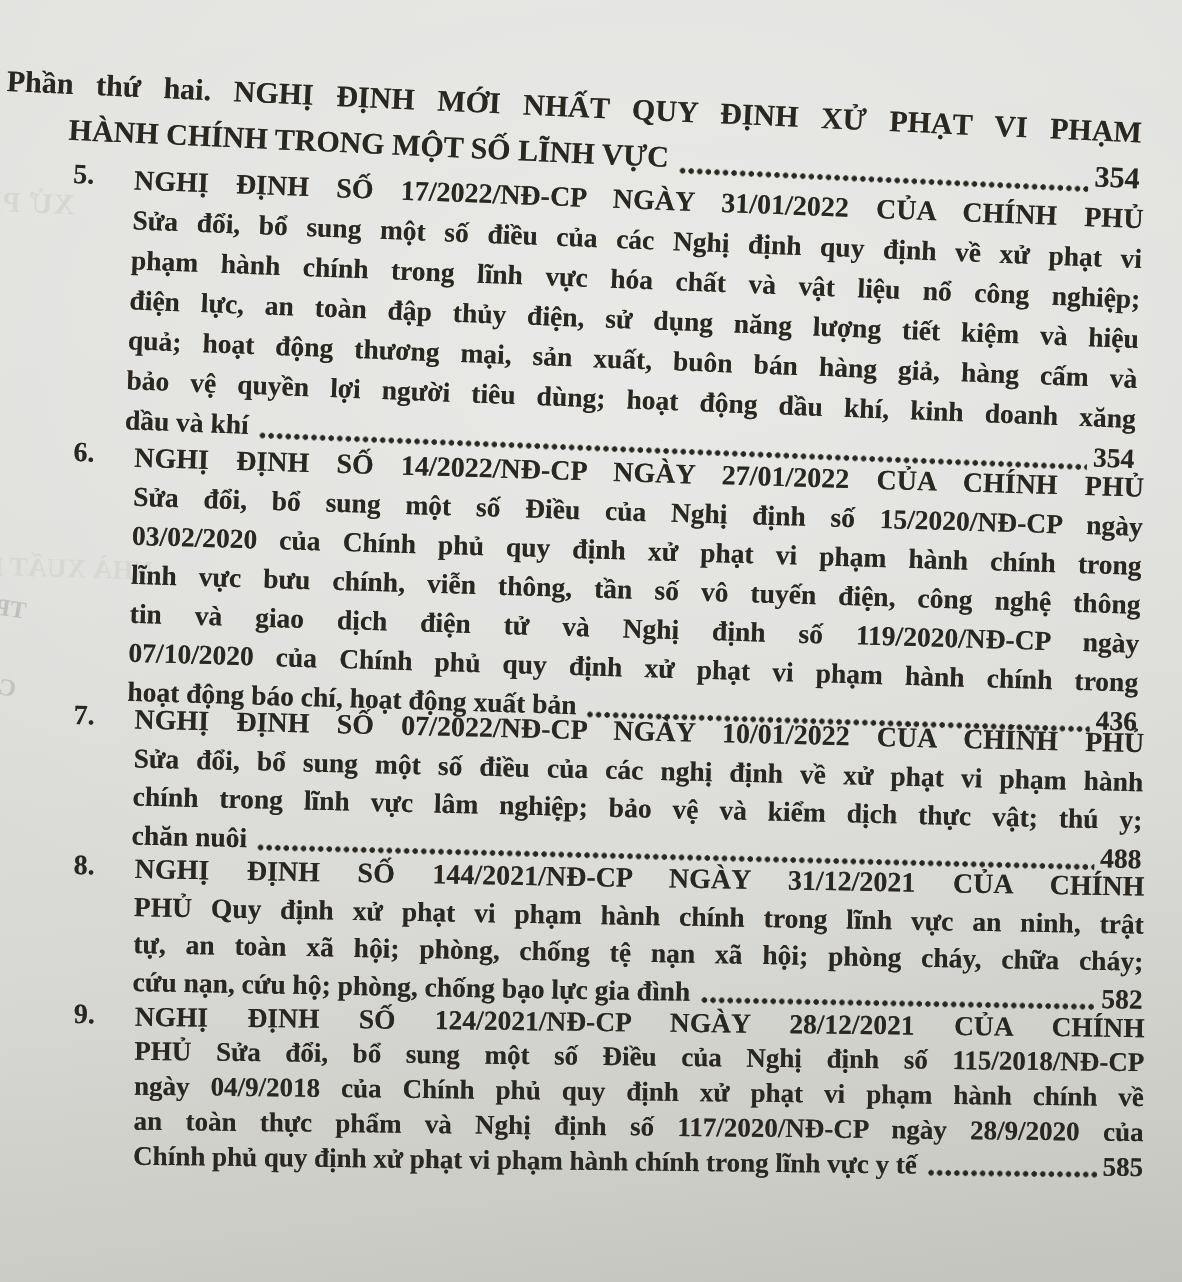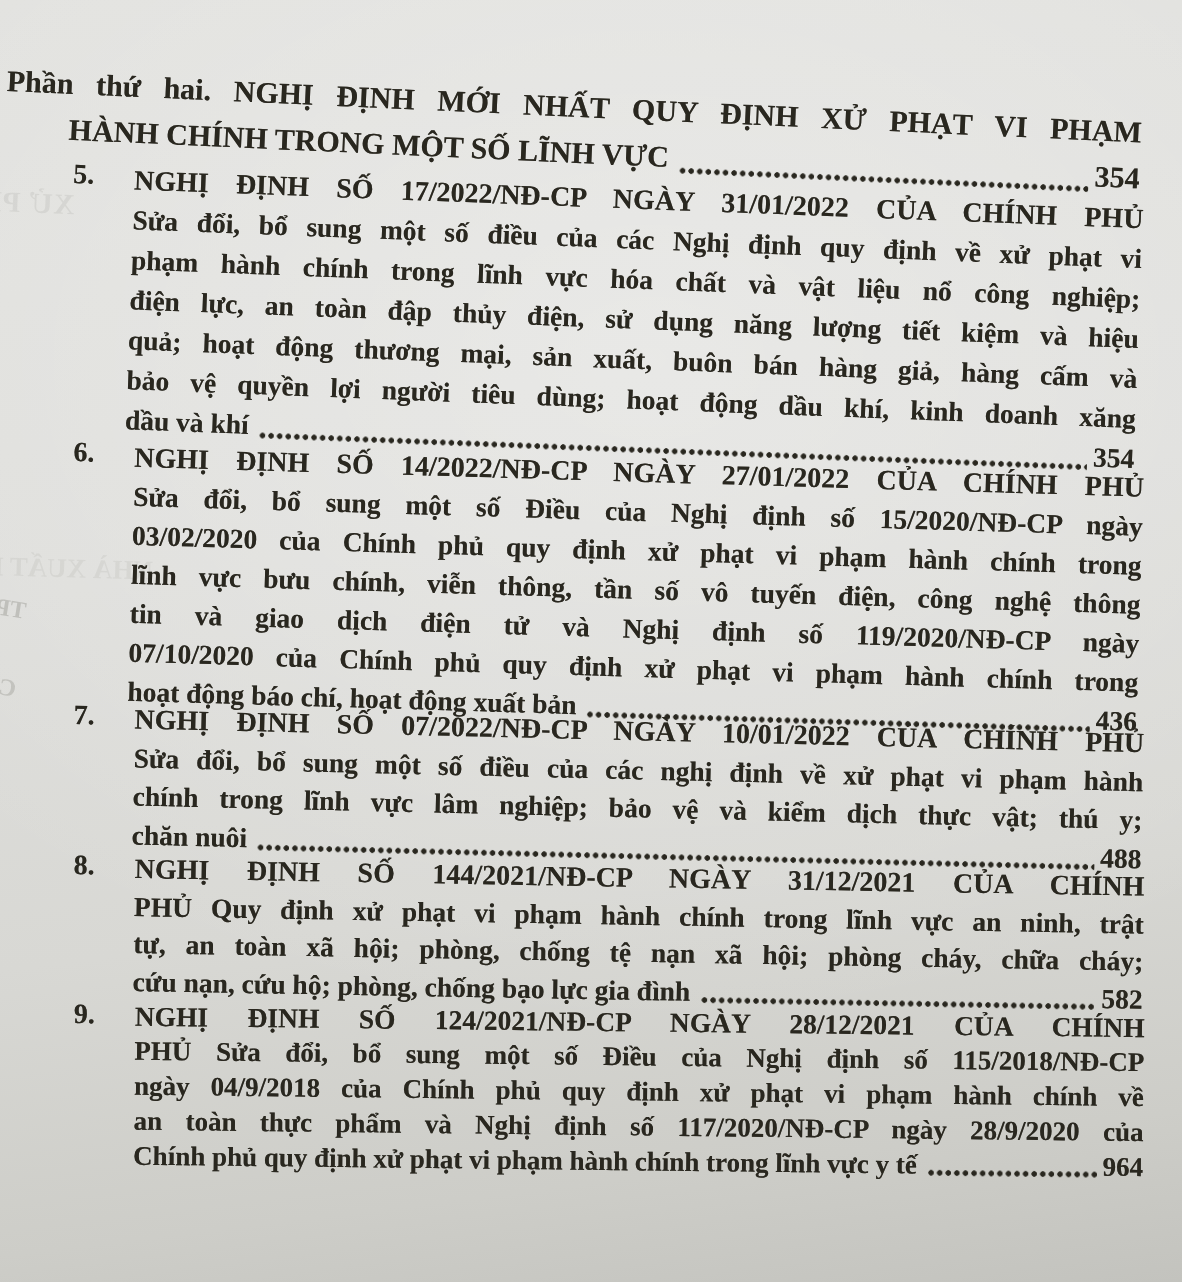--- a/index.html
+++ b/index.html
@@ -128,16 +128,16 @@
 <div id="e9" class="abs entry ink">
   <div class="num">9.</div>
   <div class="lines">
     <div class="hline">NGHỊ ĐỊNH SỐ 124/2021/NĐ-CP NGÀY 28/12/2021 CỦA CHÍNH</div>
     <div class="bline">PHỦ Sửa đổi, bổ sung một số Điều của Nghị định số 115/2018/NĐ-CP</div>
     <div class="bline">ngày 04/9/2018 của Chính phủ quy định xử phạt vi phạm hành chính về</div>
     <div class="bline">an toàn thực phẩm và Nghị định số 117/2020/NĐ-CP ngày 28/9/2020 của</div>
     <div class="tline">
       <span class="tail">Chính phủ quy định xử phạt vi phạm hành chính trong lĩnh vực y tế</span>
       <span class="leader"></span>
-      <span class="pg">964</span>
+      <span class="pg">585</span>
     </div>
   </div>
 </div>
 
 </body></html>

